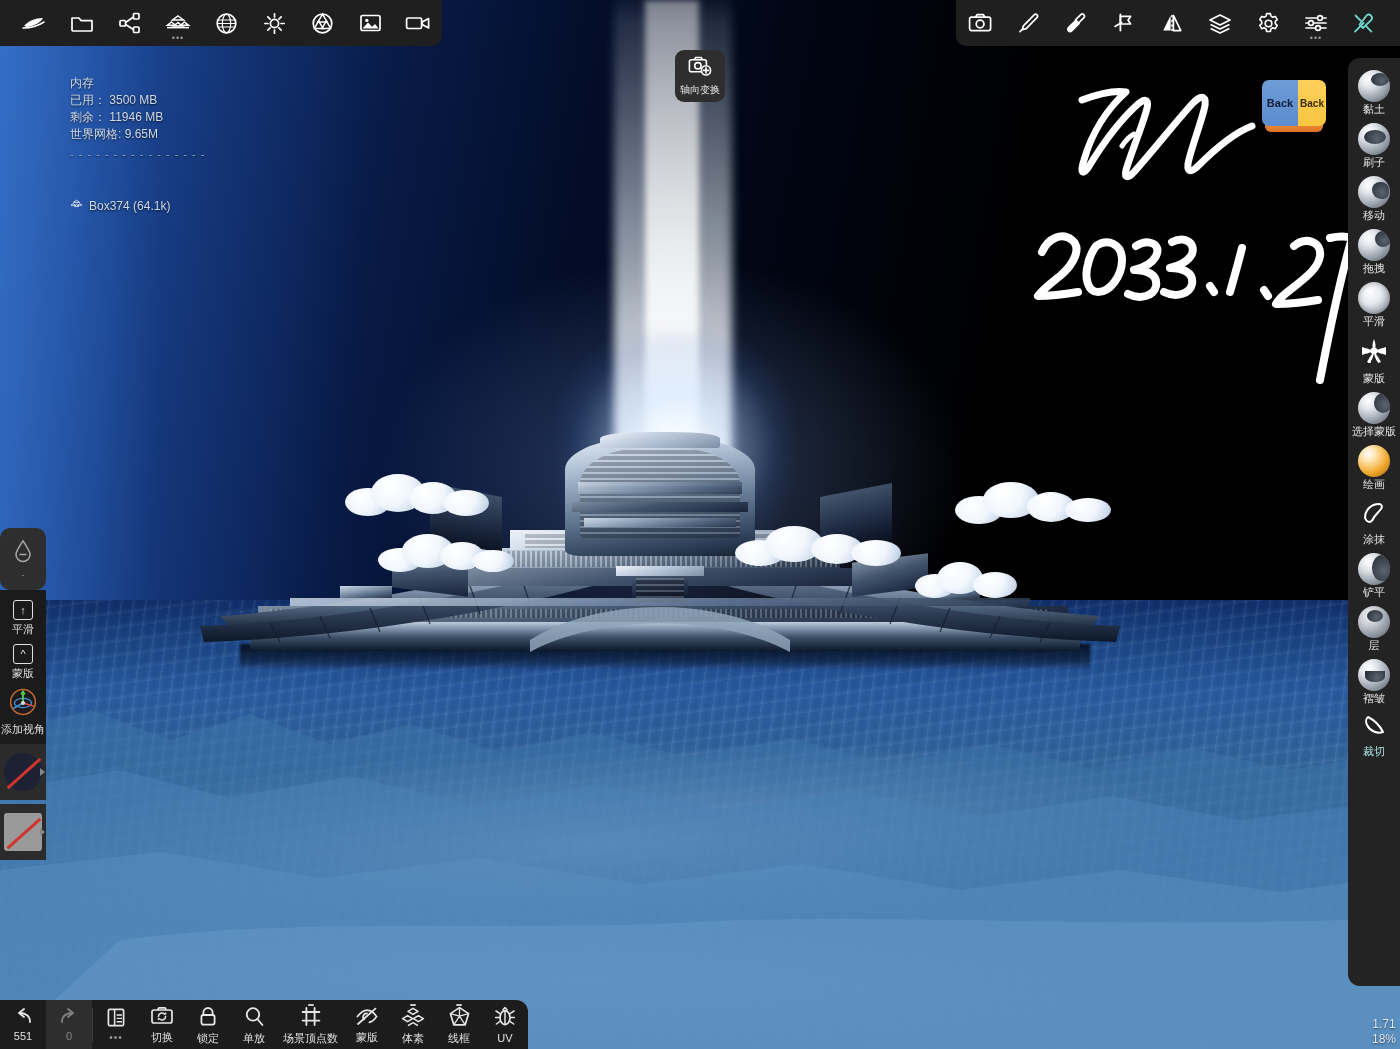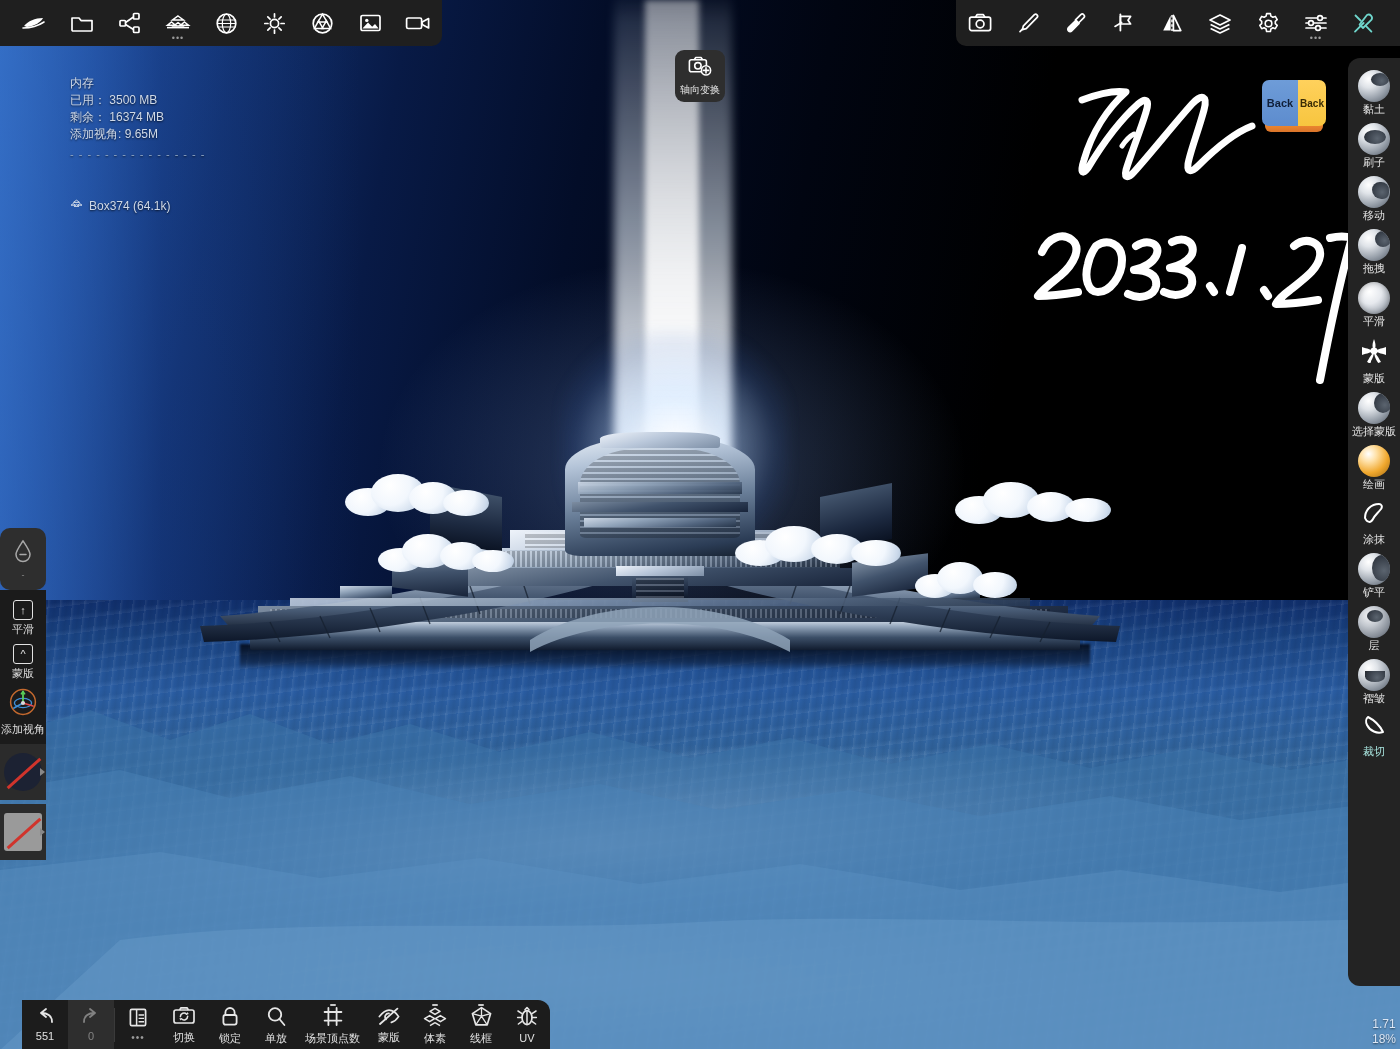--- a/index.html
+++ b/index.html
@@ -250,21 +250,21 @@
   }
   .ball.noisy {
     background: radial-gradient(circle at 35% 30%, #ffffff 0%, #e6e9ee 40%, #aab1bb 75%, #6c737d 100%);
     box-shadow: inset 0 0 6px rgba(0,0,0,.35);
   }
 
   
   #bottombar {
     position: absolute; left: 0; bottom: 0; height: 49px;
     background: #1c1c1c; border-top-right-radius: 12px;
-    display: flex; align-items: center; margin-left: 22px;
+    display: flex; align-items: center;
   }
   .bb-item {
     position: relative; min-width: 46px; height: 49px;
     display: flex; flex-direction: column; align-items: center; justify-content: center;
     gap: 1px; padding: 0 6px; cursor: pointer;
   }
   .bb-item .lbl { color: #e0e0e0; font-size: 11px; line-height: 12px; white-space: nowrap; }
   .bb-item.dim .lbl, .bb-item.dim svg { opacity: .45; }
   .bb-item.pressed { background: #2e2e2e; }
   .bb-item .tick {
@@ -436,24 +436,24 @@
   </div>
 
   <div id="memory-overlay">
     <div>内存</div>
     <div>
       <span>已用：</span>
       <span>3500 MB</span>
     </div>
     <div>
       <span>剩余：</span>
-      <span>16374 MB</span>
+      <span>11946 MB</span>
     </div>
     <div>
-      <span>添加视角:</span>
+      <span>世界网格:</span>
       <span>9.65M</span>
     </div>
     <div class="dashes">- - - - - - - - - - - - - - - -</div>
     <div class="obj-row">
       <span>
         <svg width="13" height="11" viewBox="0 0 13 11">
           <path d="M6.5 1.2 L9.6 3.4 L3.4 3.4 Z" fill="none" stroke="#cfd9e8" stroke-width="1"></path>
           <path d="M3.2 4.6 L5.4 6.2 L1 6.2 Z" fill="none" stroke="#cfd9e8" stroke-width="1"></path>
           <path d="M9.8 4.6 L12 6.2 L7.6 6.2 Z" fill="none" stroke="#cfd9e8" stroke-width="1"></path>
           <path d="M6.5 5.4 L9 7.4 L4 7.4 Z" fill="none" stroke="#cfd9e8" stroke-width="1"></path>

